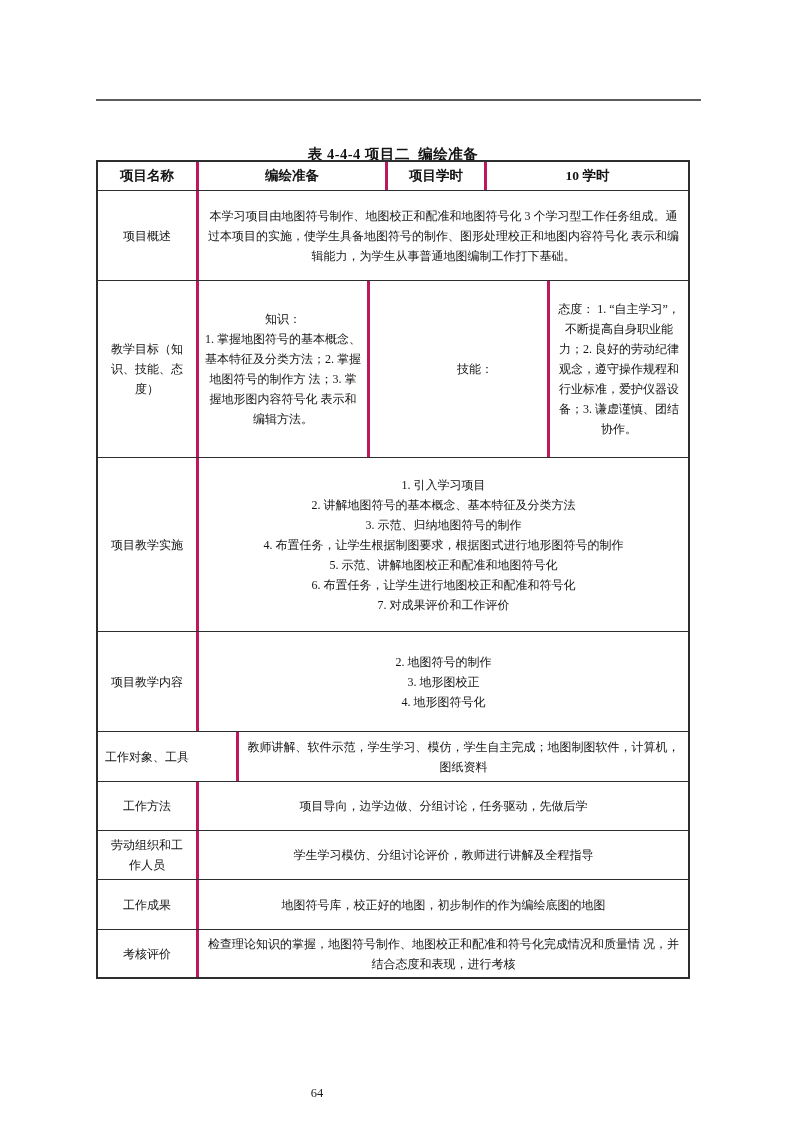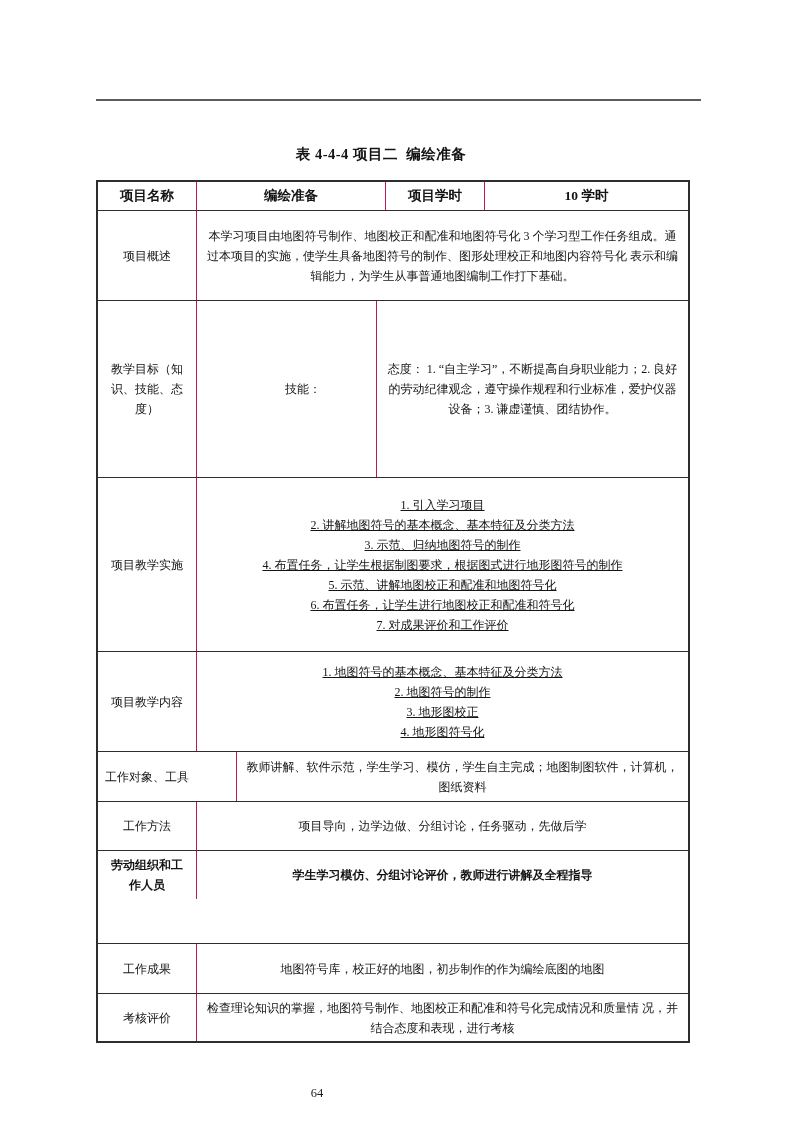--- a/index.html
+++ b/index.html
@@ -3,55 +3,55 @@
 <meta charset="utf-8">
 <style>
   html,body{margin:0;padding:0;}
   body{
     width:793px;height:1122px;background:#ffffff;position:relative;
     font-family:"Liberation Serif","DejaVu Serif",serif;color:#141414;
     overflow:hidden;
   }
   .topline{position:absolute;left:96px;top:99px;width:605px;height:2px;background:#5c5c5c;}
   .caption{
-    position:absolute;left:84px;top:145px;width:594px;text-align:center;
+    position:absolute;left:96px;top:145px;width:594px;text-align:center;
     font-weight:bold;font-size:14.5px;white-space:pre;letter-spacing:0.5px;
   }
   .tbl{
-    position:absolute;left:96px;top:180px;width:594px;box-sizing:border-box;
+    position:absolute;left:96px;top:160px;width:594px;box-sizing:border-box;
     border:2px solid #2e2e2e;background:#fff;
   }
   .row{display:flex;box-sizing:border-box;border-top:1px solid #2e2e2e;}
   .row:first-child{border-top:none;}
   .cell{
-    box-sizing:border-box;border-left:1px solid #be185d;
+    box-sizing:border-box;border-left:3px solid #be185d;
     display:flex;flex-direction:column;justify-content:center;align-items:center;
     text-align:center;padding:3px 6px;font-size:12px;line-height:20px;
   }
   .cell:first-child{border-left:none;}
   .c-label{width:98px;flex:0 0 98px;white-space:pre-line;}
   .c-fill{flex:1 1 auto;min-width:0;}
   .c-h2{width:189px;flex:0 0 189px;}
   .c-h3{width:99px;flex:0 0 99px;}
   .c-g1{width:171px;flex:0 0 171px;}
   .c-g2{width:180px;flex:0 0 180px;padding-left:39px;}
   .bold{font-weight:bold;font-size:13.5px;}
   .h-header{height:28px;}
   .h-overview{height:90px;}
   .h-goals{height:177px;}
   .h-impl{height:174px;}
   .h-content{height:100px;}
   .h-objects{height:50px;gap:40px;}
   .h-method{height:49px;justify-content:space-between;}
-  .h-org{height:49px;font-weight:bold;}
-  .h-results{height:50px;margin-top:44px;}
+  .h-org{height:49px;}
+  .h-results{height:50px;}
   .h-assess{height:48px;}
   .goal-title{width:100%;}
   .goal-body{width:100%;}
-  .step-line{width:100%;text-decoration:underline;}
+  .step-line{width:100%;}
   .pagenum{
     position:absolute;left:0;top:1086px;width:634px;text-align:center;
     font-size:12.5px;color:#1a1a1a;
   }
 </style>
 </head>
 <body>
 
 <div>
 
@@ -69,20 +69,24 @@
     </div>
 
     <div class="row h-overview">
       <div class="cell c-label">项目概述</div>
       <div class="cell c-fill">本学习项目由地图符号制作、地图校正和配准和地图符号化 3 个学习型工作任务组成。通过本项目的实施，使学生具备地图符号的制作、图形处理校正和地图内容符号化 表示和编辑能力，为学生从事普通地图编制工作打下基础。</div>
     </div>
 
     <div class="row h-goals">
       <div class="cell c-label">教学目标（知
 识、技能、态度）</div>
+      <div class="cell c-g1">
+        <div class="goal-title">知识：</div>
+        <div class="goal-body">1. 掌握地图符号的基本概念、基本特征及分类方法；2. 掌握地图符号的制作方 法；3. 掌握地形图内容符号化 表示和编辑方法。</div>
+      </div>
       <div class="cell c-g2">
         <div class="goal-title">技能：</div>
       </div>
       <div class="cell c-fill">
         <div class="goal-body">态度： 1. “自主学习”，不断提高自身职业能力；2. 良好的劳动纪律观念，遵守操作规程和行业标准，爱护仪器设备；3. 谦虚谨慎、团结协作。</div>
       </div>
     </div>
 
     <div class="row h-impl">
       <div class="cell c-label">项目教学实施</div>
@@ -93,21 +97,20 @@
         <div class="step-line">4. 布置任务，让学生根据制图要求，根据图式进行地形图符号的制作</div>
         <div class="step-line">5. 示范、讲解地图校正和配准和地图符号化</div>
         <div class="step-line">6. 布置任务，让学生进行地图校正和配准和符号化</div>
         <div class="step-line">7. 对成果评价和工作评价</div>
       </div>
     </div>
 
     <div class="row h-content">
       <div class="cell c-label">项目教学内容</div>
       <div class="cell c-fill">
-        <div class="step-line">1. 地图符号的基本概念、基本特征及分类方法</div>
         <div class="step-line">2. 地图符号的制作</div>
         <div class="step-line">3. 地形图校正</div>
         <div class="step-line">4. 地形图符号化</div>
       </div>
     </div>
 
     <div class="row h-objects">
       <div class="cell c-label">工作对象、工具</div>
       <div class="cell c-fill">教师讲解、软件示范，学生学习、模仿，学生自主完成；地图制图软件，计算机， 图纸资料</div>
     </div>

